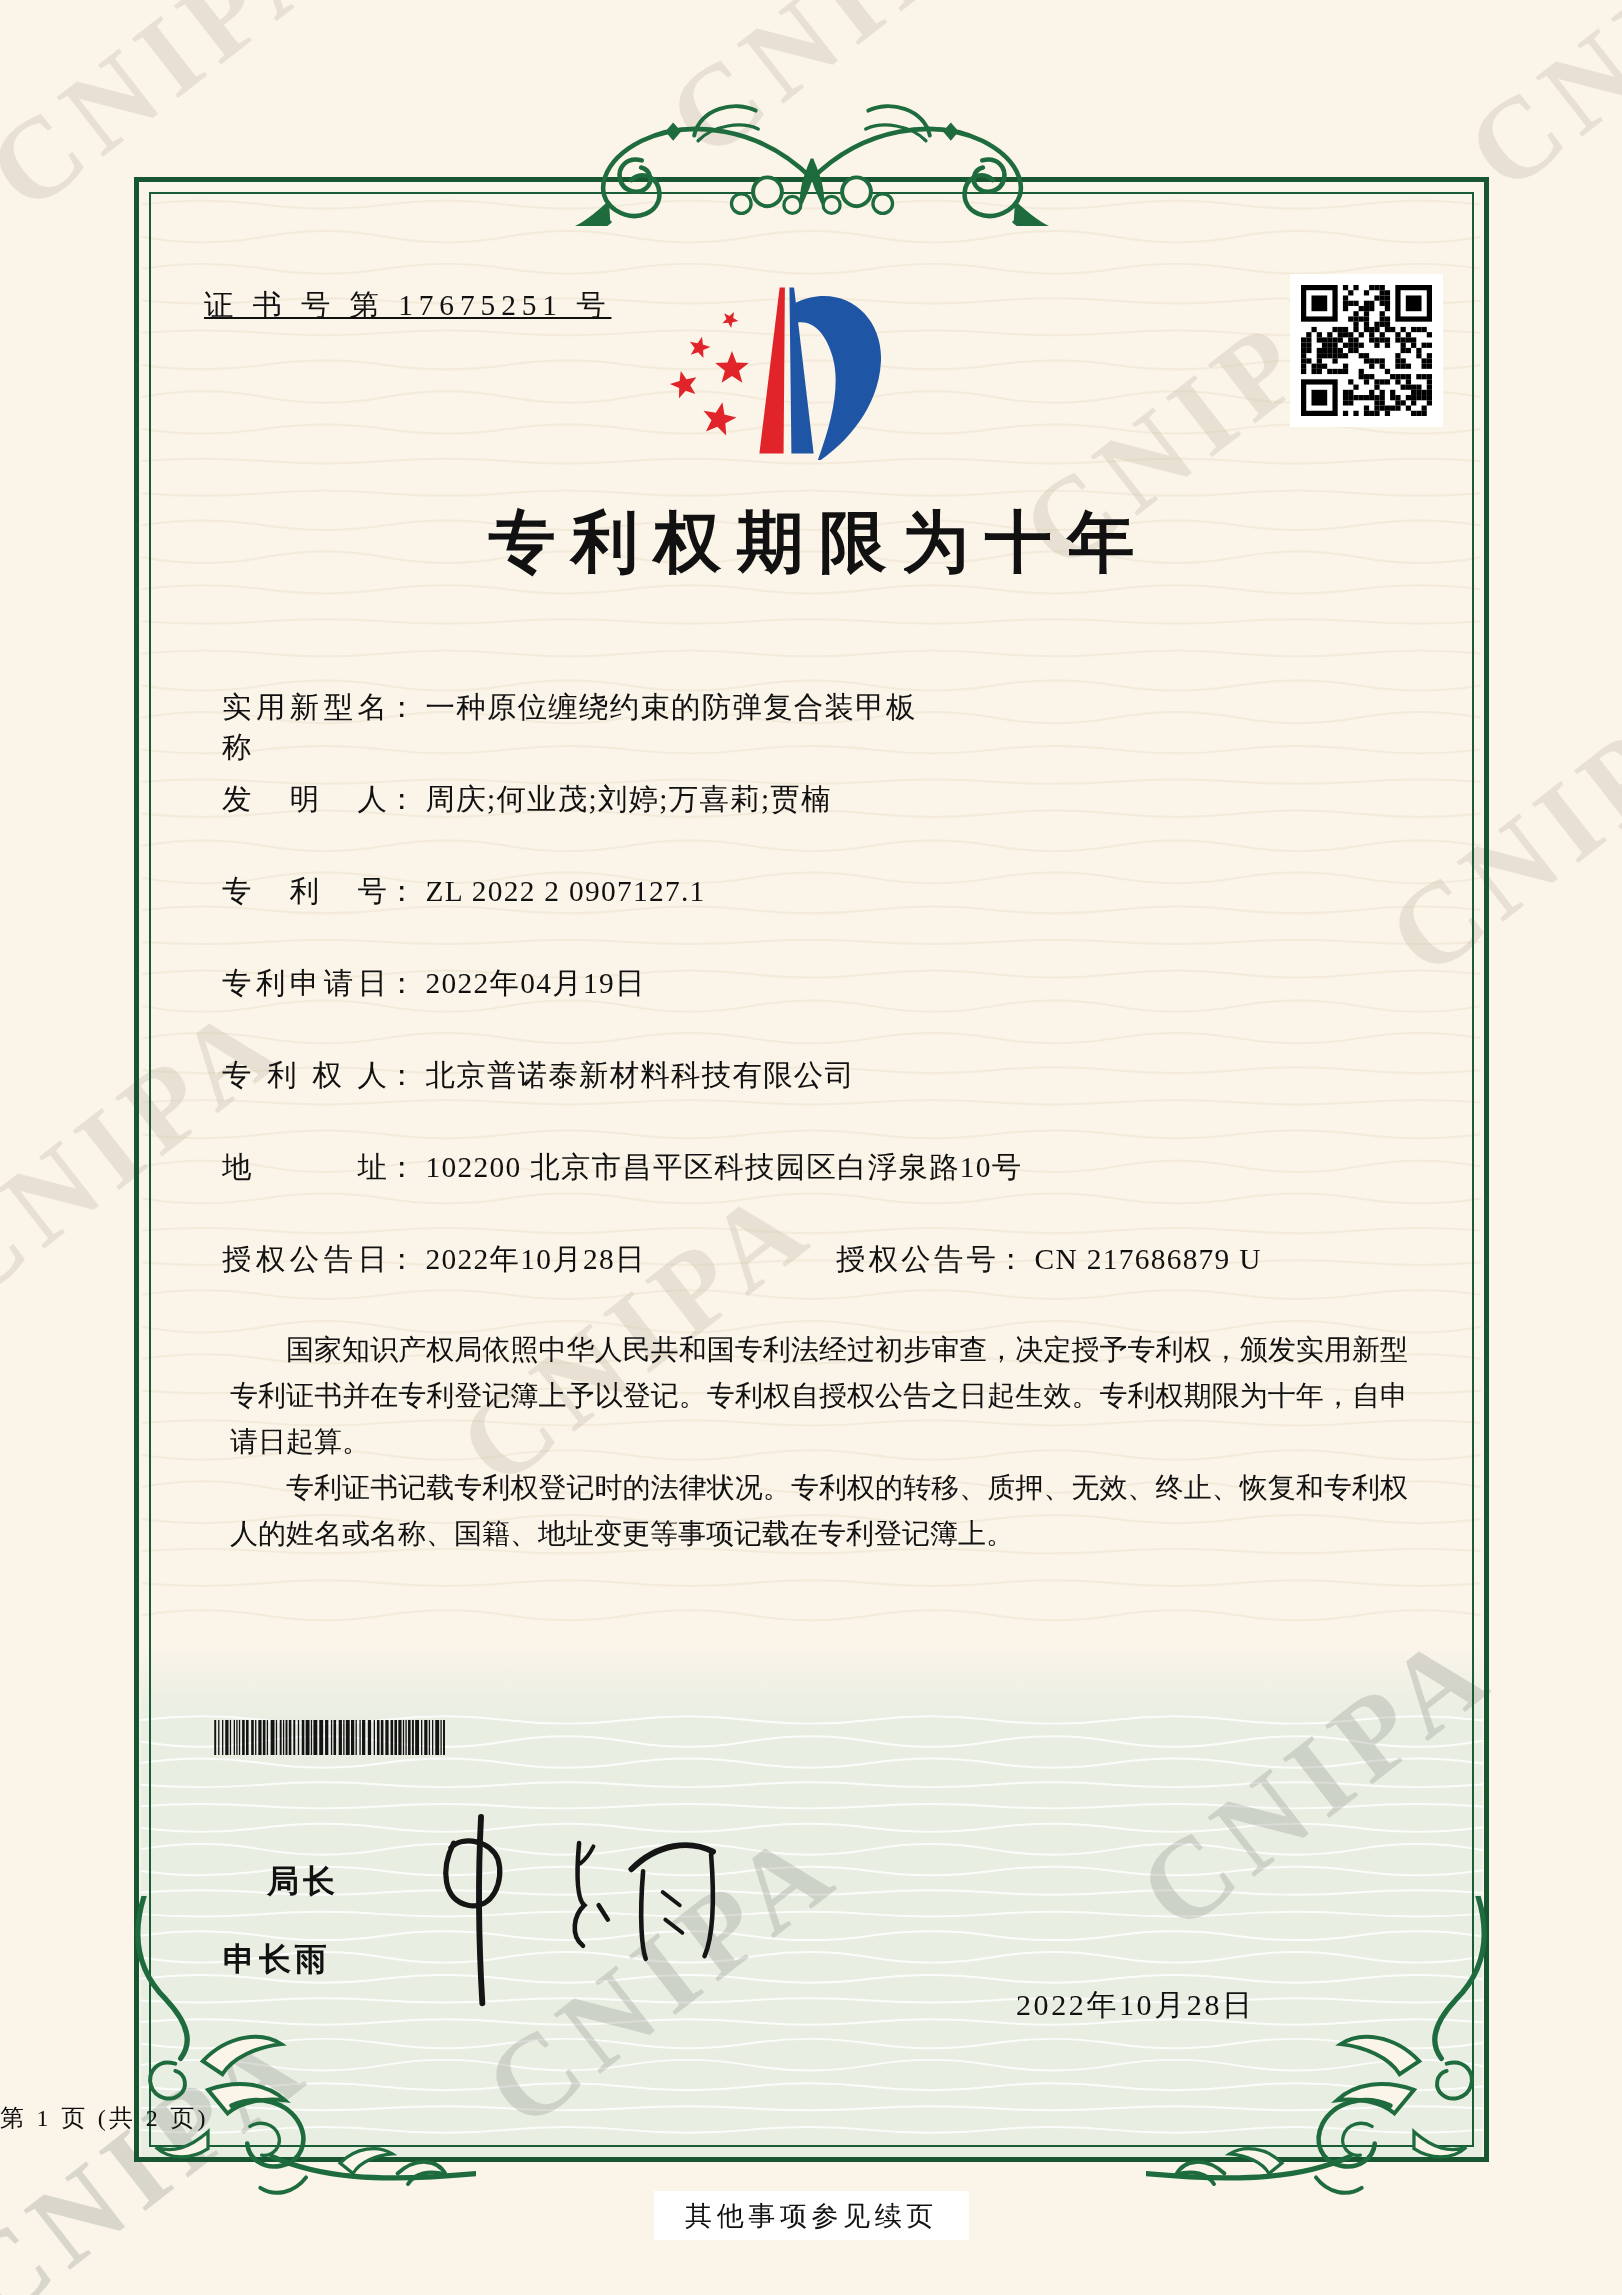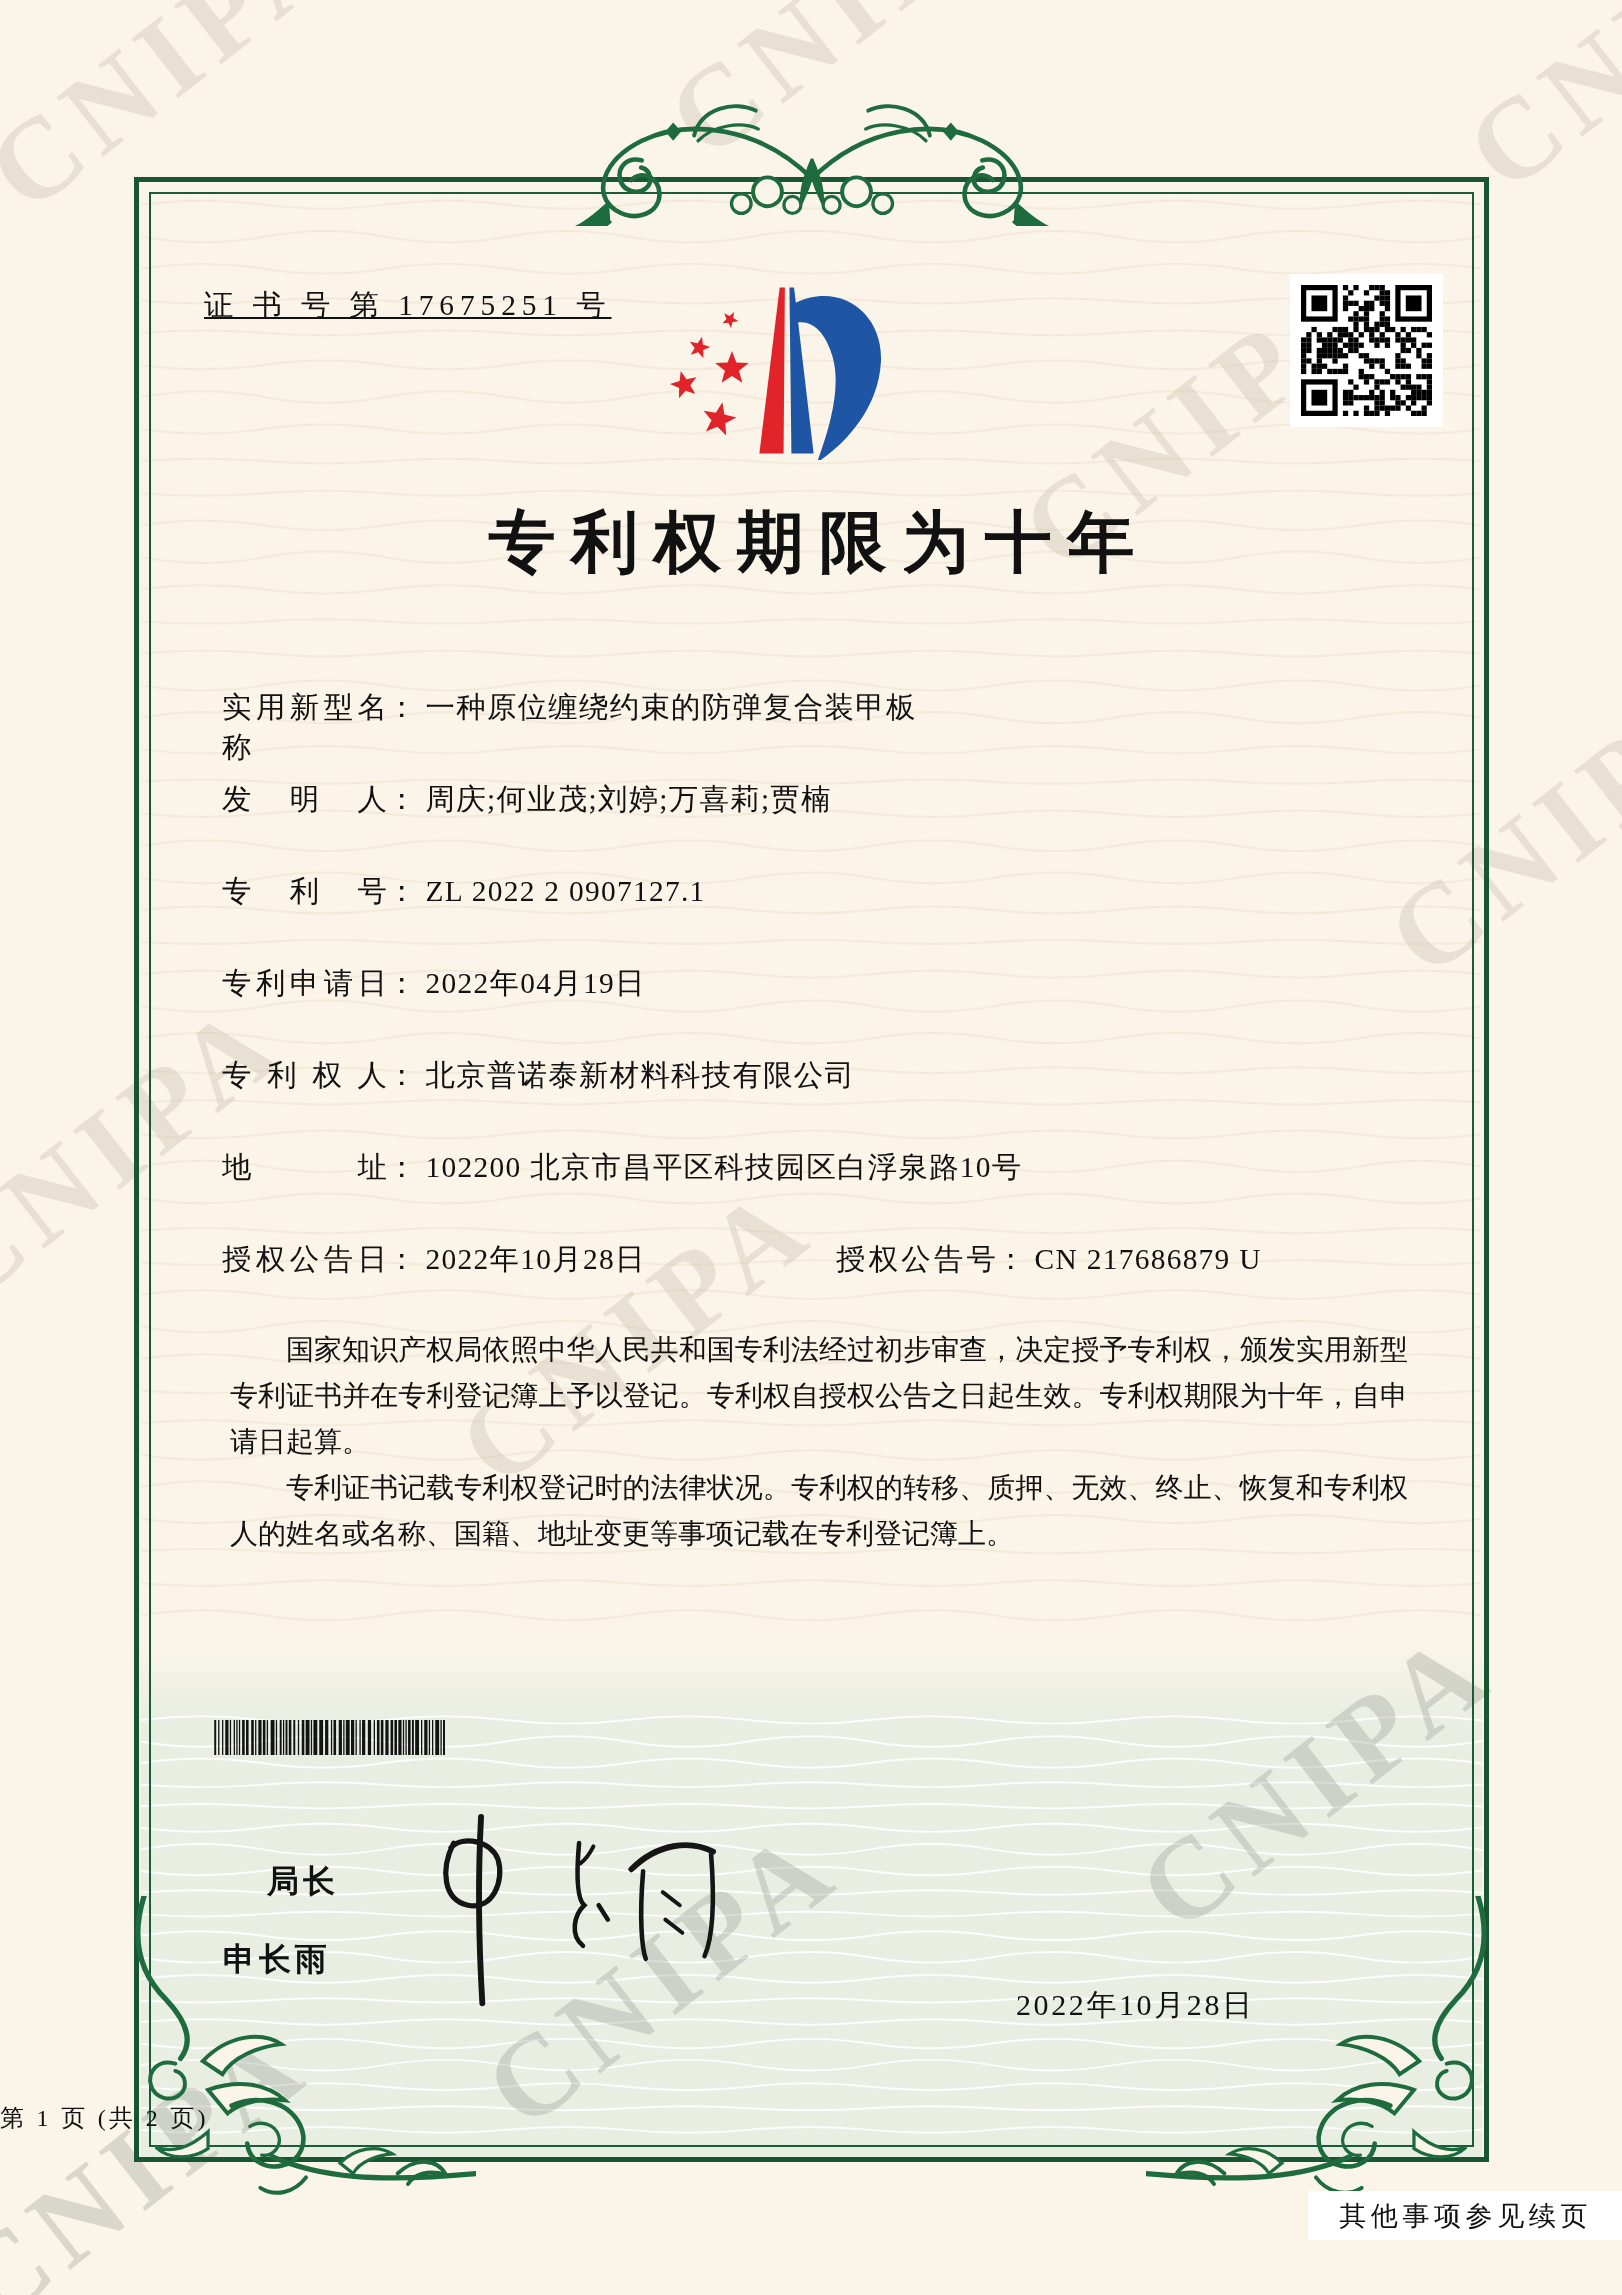--- a/index.html
+++ b/index.html
@@ -39,21 +39,21 @@
   .body-text p{margin:0;text-indent:2em;}
   .barcode{position:absolute;left:213px;top:1720px;}
   .director-label{position:absolute;left:223px;top:1860px;font-size:32px;font-weight:bold;
                   font-family:"Liberation Sans","DejaVu Sans",sans-serif;letter-spacing:3.9px;margin-left:44px;}
   .director-name{position:absolute;left:223px;top:1938px;font-size:32px;font-weight:bold;
                  font-family:"Liberation Sans","DejaVu Sans",sans-serif;letter-spacing:3.9px;}
   .signature{position:absolute;left:383px;top:1807px;}
   .grant-date{position:absolute;left:1016px;top:1985px;font-size:30px;letter-spacing:2.6px;}
   .page-info{position:absolute;left:0;top:2102px;width:100%;
              font-size:24px;letter-spacing:3.3px;}
-  .note-wrap{position:absolute;left:0;top:2191px;width:100%;text-align:right;}
+  .note-wrap{position:absolute;left:0;top:2191px;width:100%;text-align:center;}
   .note{display:inline-block;background:#ffffff;padding:6.5px 31px;font-size:27px;letter-spacing:4.6px;}
 </style>
 </head>
 <body>
 
 <div class="page">
 
   <svg class="waves-cream" width="1339" height="1459" id="waves-cream" viewBox="0 0 2046 2230">
       <path d="M0 30.0 q93 -12.0 186 0 q93 12.0 186 0 q93 -12.0 186 0 q93 12.0 186 0 q93 -12.0 186 0 q93 12.0 186 0 q93 -12.0 186 0 q93 12.0 186 0 q93 -12.0 186 0 q93 12.0 186 0 q93 -12.0 186 0" fill="none" stroke="#f1e7d4" stroke-width="3" opacity="0.8"></path>
       <path d="M0 79.0 q93 17.4 186 0 q93 -17.4 186 0 q93 17.4 186 0 q93 -17.4 186 0 q93 17.4 186 0 q93 -17.4 186 0 q93 17.4 186 0 q93 -17.4 186 0 q93 17.4 186 0 q93 -17.4 186 0 q93 17.4 186 0" fill="none" stroke="#f1e7d4" stroke-width="3" opacity="0.8"></path>

